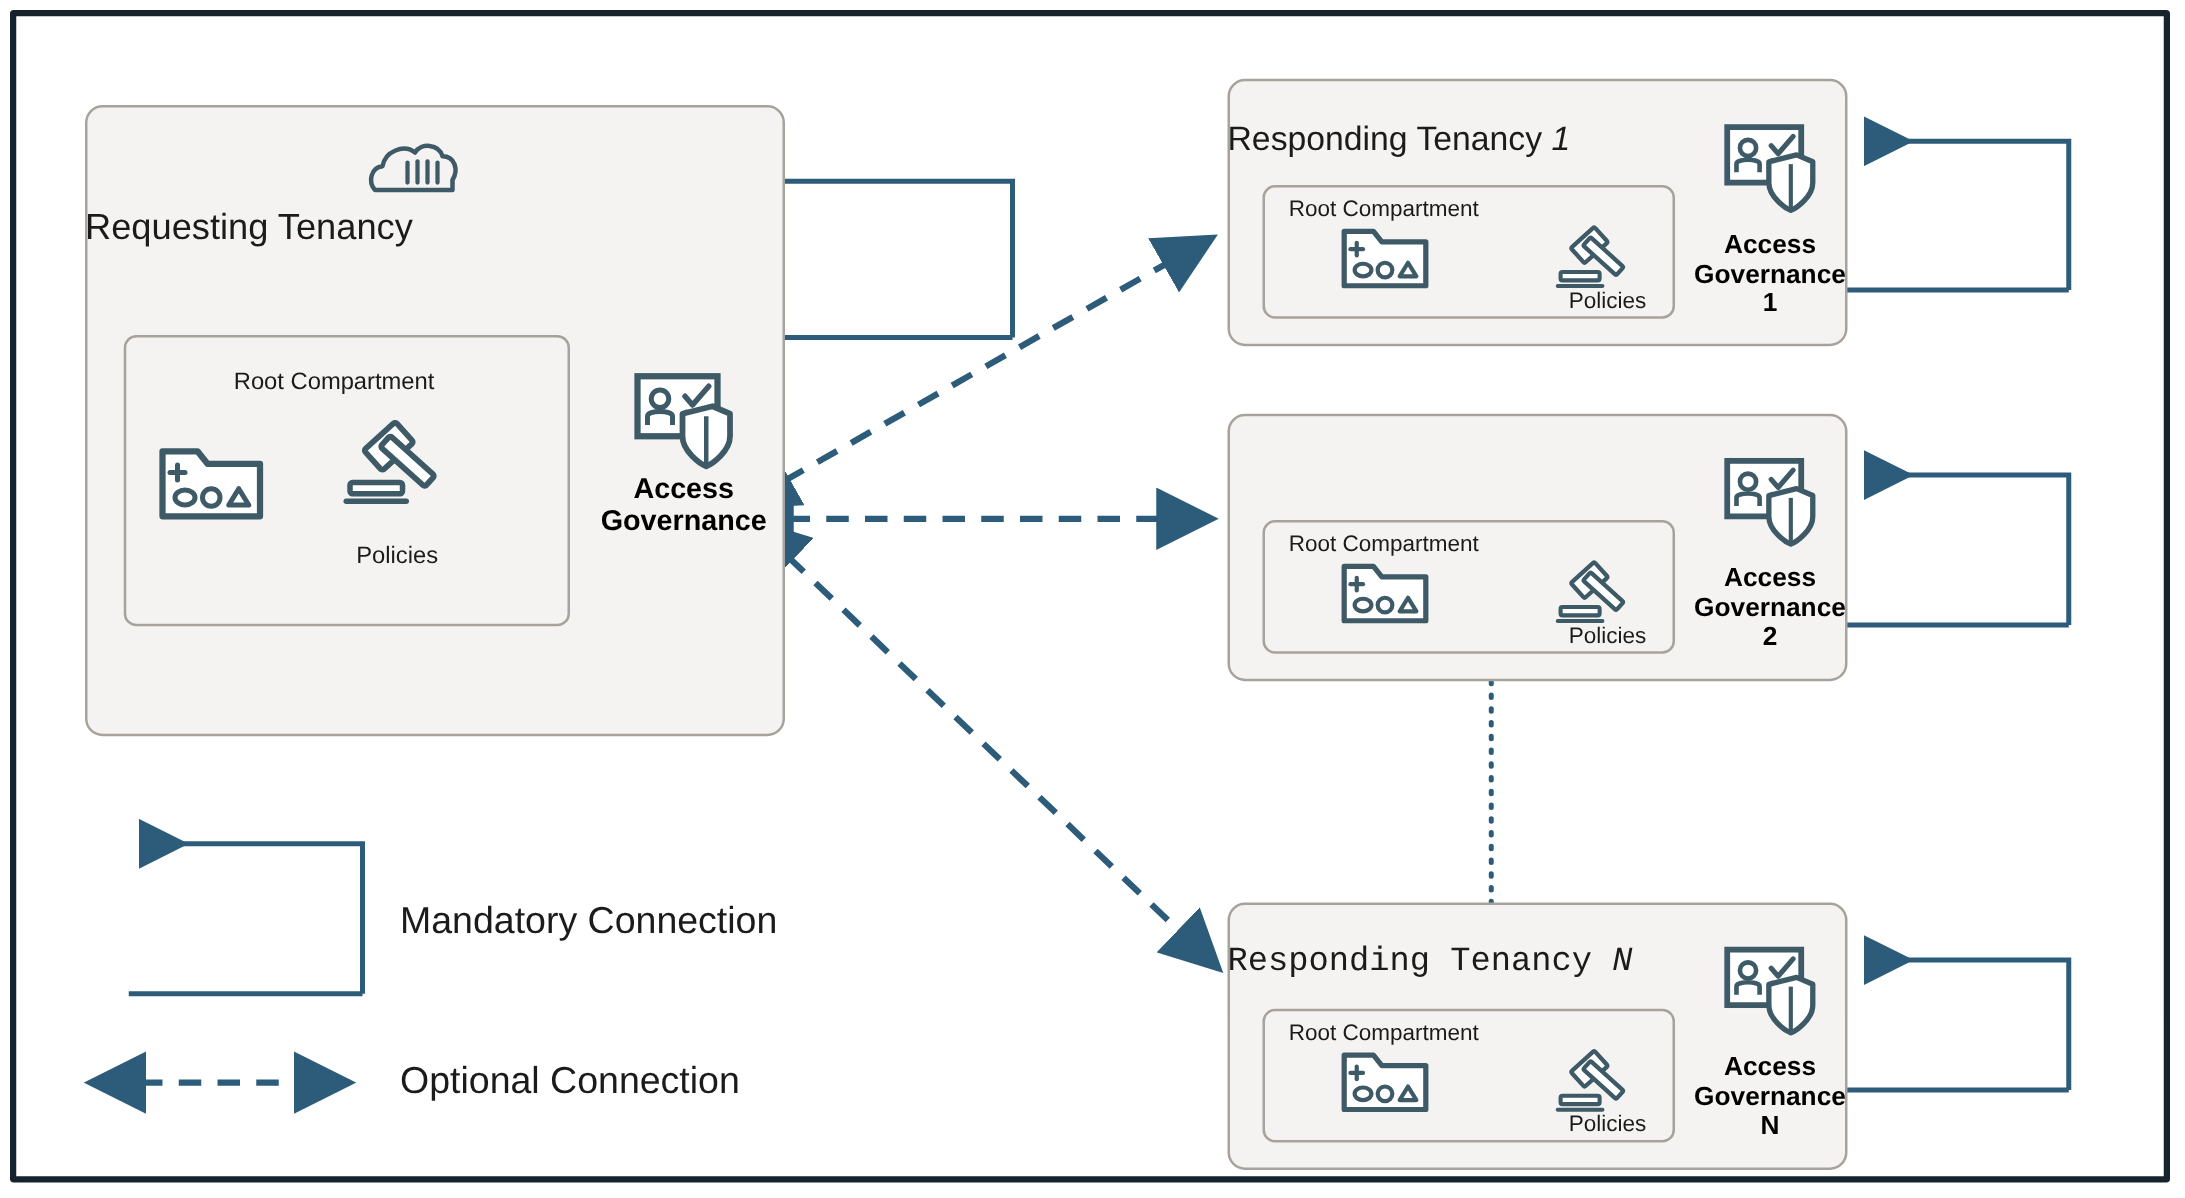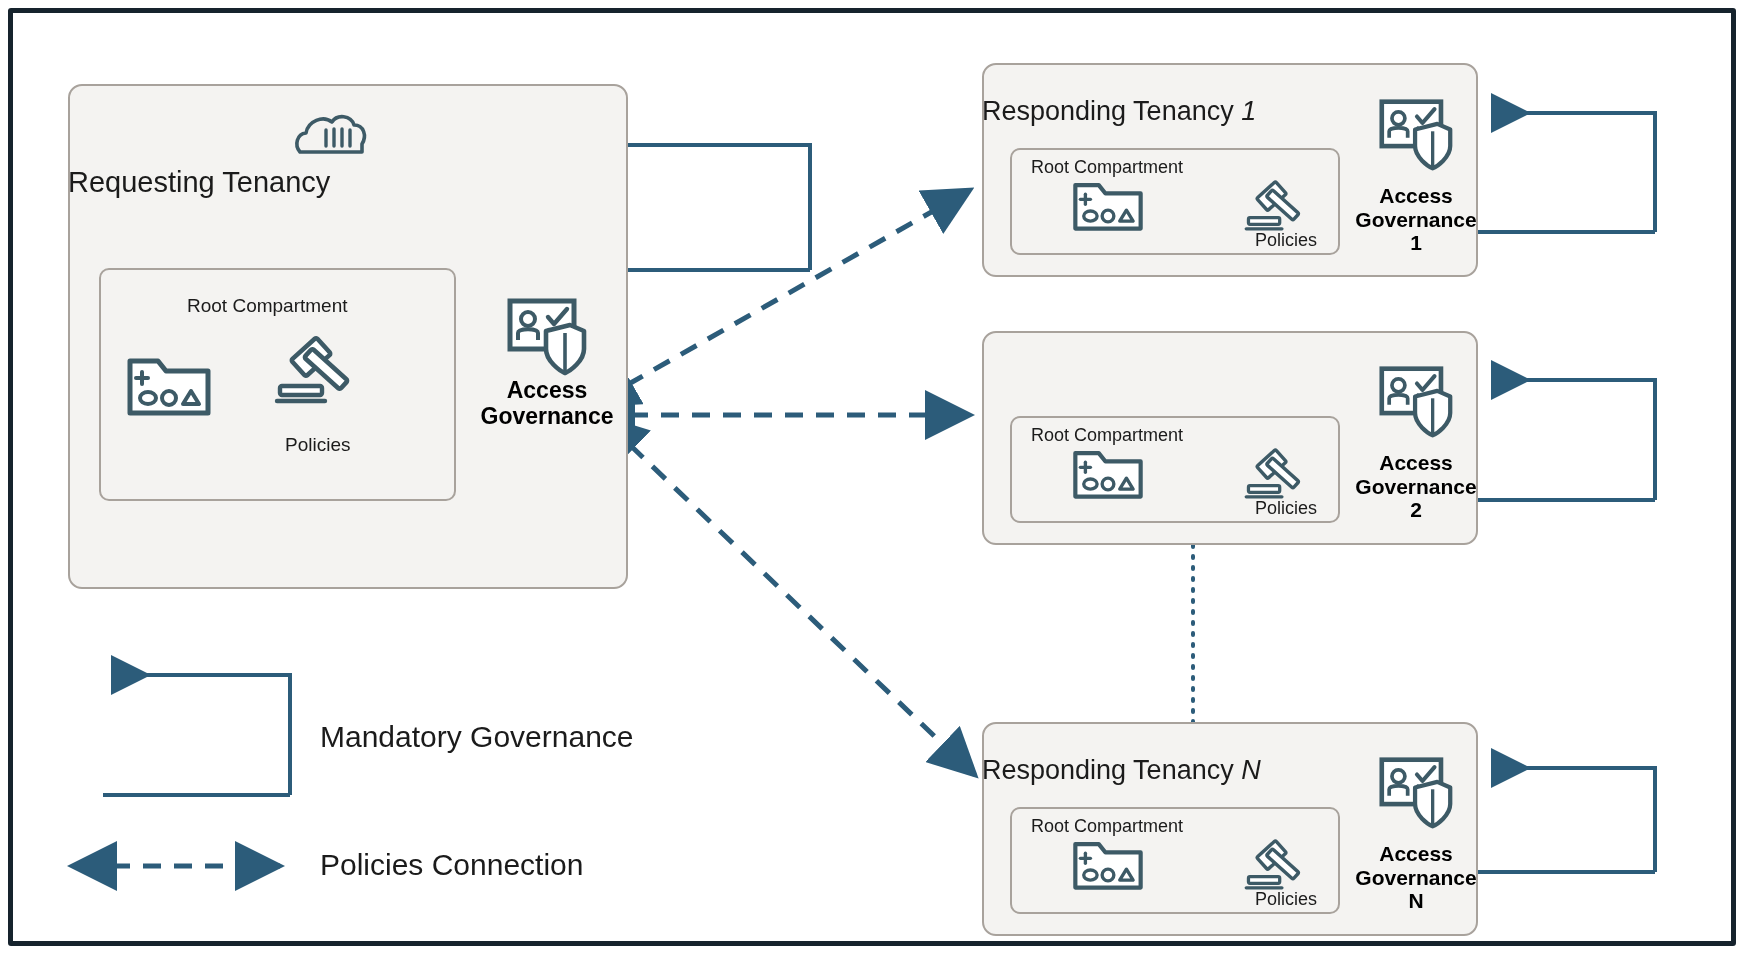--- a/index.html
+++ b/index.html
@@ -324,21 +324,21 @@
   </div>
 
   <div class="ag-label" style="left:1336px; top:451px; width:160px; font-size:21px;">
     <div>Access</div>
     <div>Governance</div>
     <div>2</div>
   </div>
 
   <div class="tenancy" style="left:982px; top:722px; width:496px; height:214px;"></div>
 
-  <div class="tenancy-title" style="left:982px; top:755px; width:412px; font-size:27px;">
+  <div class="tenancy-title" style="left:982px; top:755px; width:412px; font-size:27px;font-family:Liberation Mono, monospace;">
     <span>Responding Tenancy</span>
     <span class="idx">N</span>
   </div>
 
   <div class="compartment" style="left:1010px; top:807px; width:330px; height:107px;"></div>
 
   <div class="compartment-label" style="left:1031px; top:816px; font-size:18px;">Root Compartment</div>
 
   <div class="icon-wrap" style="left:1072px; top:839px; width:72px; height:52px;">
     <svg viewBox="0 0 86 62" width="72" height="52">
@@ -382,17 +382,17 @@
       <line x1="59" y1="36" x2="59" y2="74" stroke="#3d5a66" stroke-width="3.6"></line>
     </svg>
   </div>
 
   <div class="ag-label" style="left:1336px; top:842px; width:160px; font-size:21px;">
     <div>Access</div>
     <div>Governance</div>
     <div>N</div>
   </div>
 
-  <div class="legend-text" style="left:320px; top:720px; font-size:30px;">Mandatory Governance</div>
-
-  <div class="legend-text" style="left:320px; top:848px; font-size:30px;">Policies Connection</div>
+  <div class="legend-text" style="left:320px; top:720px; font-size:30px;">Mandatory Connection</div>
+
+  <div class="legend-text" style="left:320px; top:848px; font-size:30px;">Optional Connection</div>
 
 </div>
 
 </body></html>

